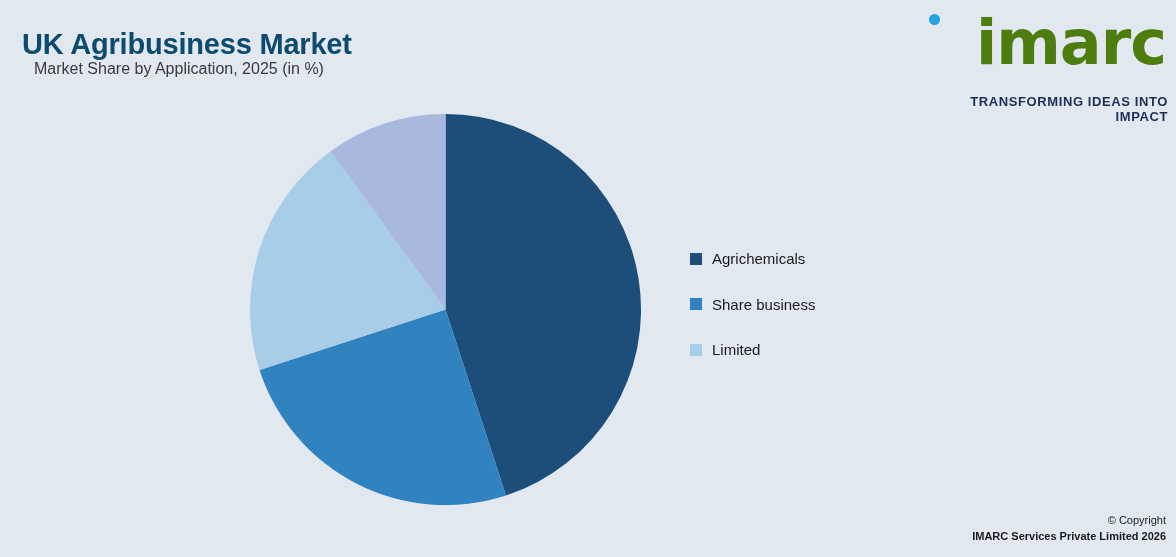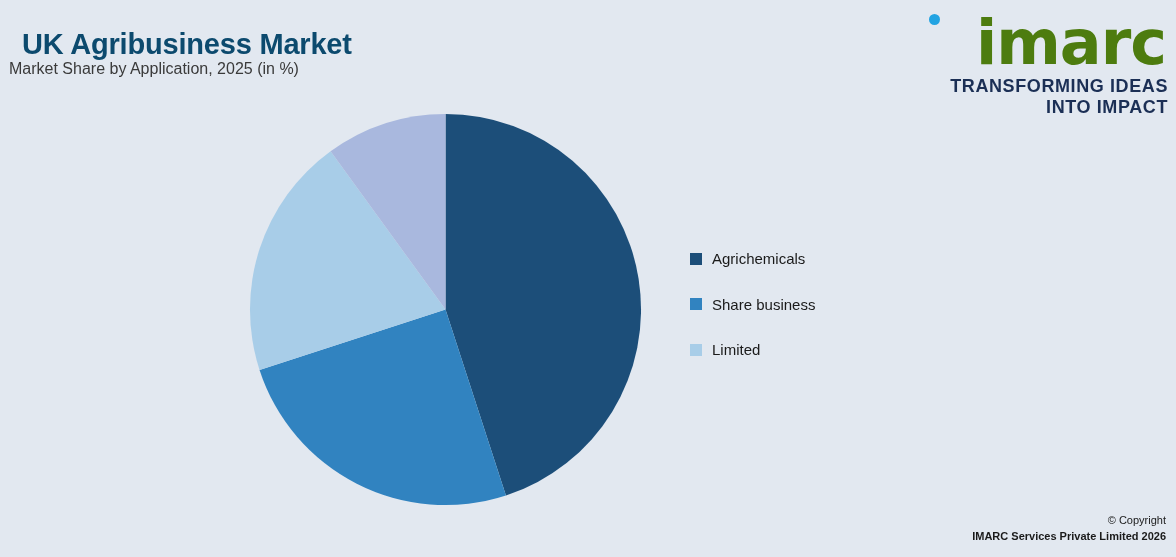--- a/index.html
+++ b/index.html
@@ -26,21 +26,21 @@
     left: 22px;
     top: 20px;
     font-size: 29px;
     font-weight: bold;
     color: #0c4a6e;
     letter-spacing: -0.2px;
     margin-top: 8px;
   }
   .subtitle {
     position: absolute;
-    left: 9px;
+    left: 34px;
     top: 60px;
     font-size: 16px;
     color: #3a3a3a;
     font-weight: normal;
   }
   
   .logo {
     position: absolute;
     right: 8px;
     top: 12px;
@@ -62,25 +62,25 @@
   .logo-dot {
     position: absolute;
     width: 11px;
     height: 11px;
     border-radius: 50%;
     background: #22a3e2;
     right: 228px;
     top: 2px;
   }
   .logo-tag {
-    font-size: 18px;
+    font-size: 13px;
     font-weight: bold;
     color: #1b2f55;
     letter-spacing: 0.6px;
-    margin-top: 2px;
+    margin-top: 20px;
     font-family: "Liberation Sans", sans-serif;
   }
   
   .chart-wrap {
     position: absolute;
     left: 248px;
     top: 112px;
     width: 395px;
     height: 395px;
   }

